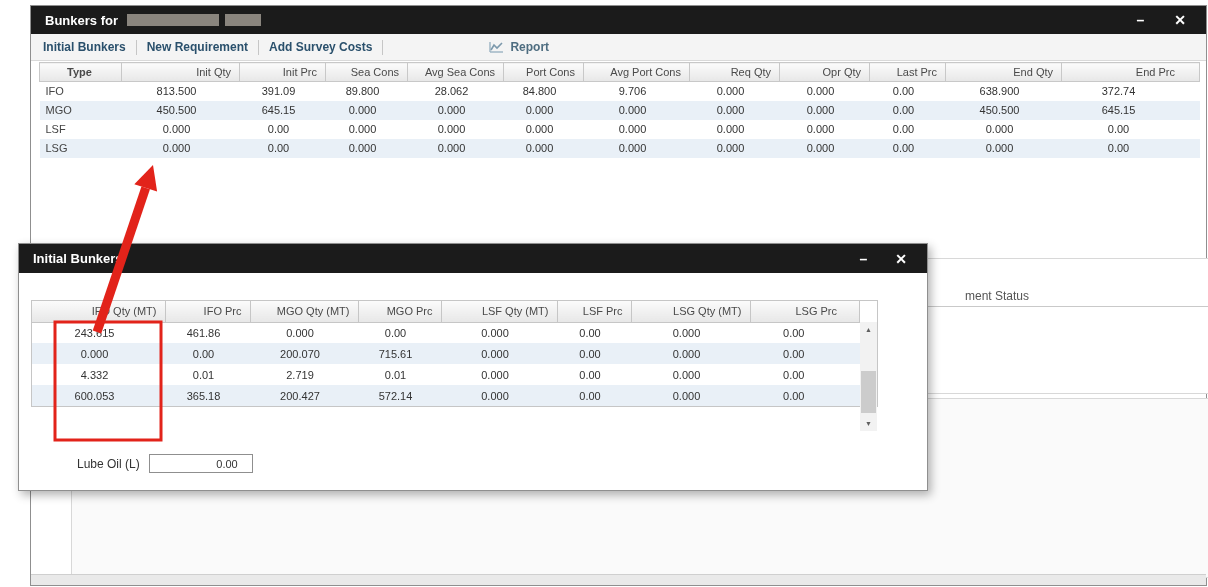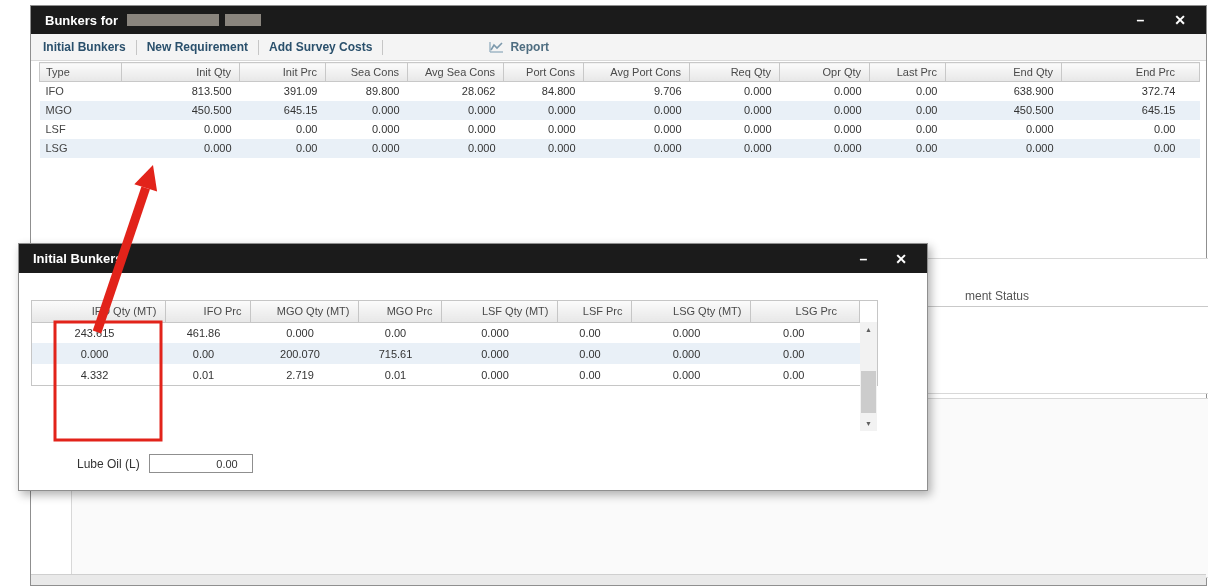--- a/index.html
+++ b/index.html
@@ -32,22 +32,22 @@
   .tab.active { color:#333; font-weight:bold; }
   .tab.dim { color:#aab7bf; }
   .tab.mid { color:#6d7e88; }
 
   
   .summary-table { width:calc(100% - 14px); margin:1px 6px 0 8px; border-collapse:collapse;
     font-size:11px; table-layout:fixed; }
   .summary-table th { height:19px; background:linear-gradient(#fbfbfb,#e7e7e7);
     border:1px solid #c8c8c8; border-left:none; font-weight:normal; color:#4a4a4a;
     text-align:right; padding:0 8px 0 0; white-space:nowrap; overflow:hidden; }
-  .summary-table th:first-child { border-left:1px solid #c8c8c8; text-align:left; padding-left:6px; }
-  .summary-table td { height:19px; text-align:right; padding-right:8px; color:#333; white-space:nowrap; overflow:hidden; }
+  .summary-table th:first-child { border-left:1px solid #c8c8c8; text-align:center; padding-left:6px;font-weight:bold; }
+  .summary-table td { height:19px; text-align:center; padding-right:8px; color:#333; white-space:nowrap; overflow:hidden; }
   .summary-table td:first-child { text-align:left; padding-left:6px; color:#444; }
   .summary-table th:last-child, .summary-table td:last-child { padding-right:24px; }
   .summary-table tbody tr:nth-child(even) { background:#e9f0f7; }
   .summary-table th:nth-child(1){width:82px}  .summary-table th:nth-child(2){width:118px}
   .summary-table th:nth-child(3){width:86px}  .summary-table th:nth-child(4){width:82px}
   .summary-table th:nth-child(5){width:96px}  .summary-table th:nth-child(6){width:80px}
   .summary-table th:nth-child(7){width:106px} .summary-table th:nth-child(8){width:90px}
   .summary-table th:nth-child(9){width:90px}  .summary-table th:nth-child(10){width:76px}
   .summary-table th:nth-child(11){width:116px}
 
@@ -266,20 +266,30 @@
           <tr>
             <td>4.332</td>
             <td>0.01</td>
             <td>2.719</td>
             <td>0.01</td>
             <td>0.000</td>
             <td>0.00</td>
             <td>0.000</td>
             <td>0.00</td>
           </tr>
+          <tr>
+            <td>600.053</td>
+            <td>365.18</td>
+            <td>200.427</td>
+            <td>572.14</td>
+            <td>0.000</td>
+            <td>0.00</td>
+            <td>0.000</td>
+            <td>0.00</td>
+          </tr>
         </tbody>
     </table>
     <div class="vscroll">
       <div class="vs-btn">▲</div>
       <div class="vs-track">
         <div class="vs-thumb"></div>
       </div>
       <div class="vs-btn">▼</div>
     </div>
   </div>

